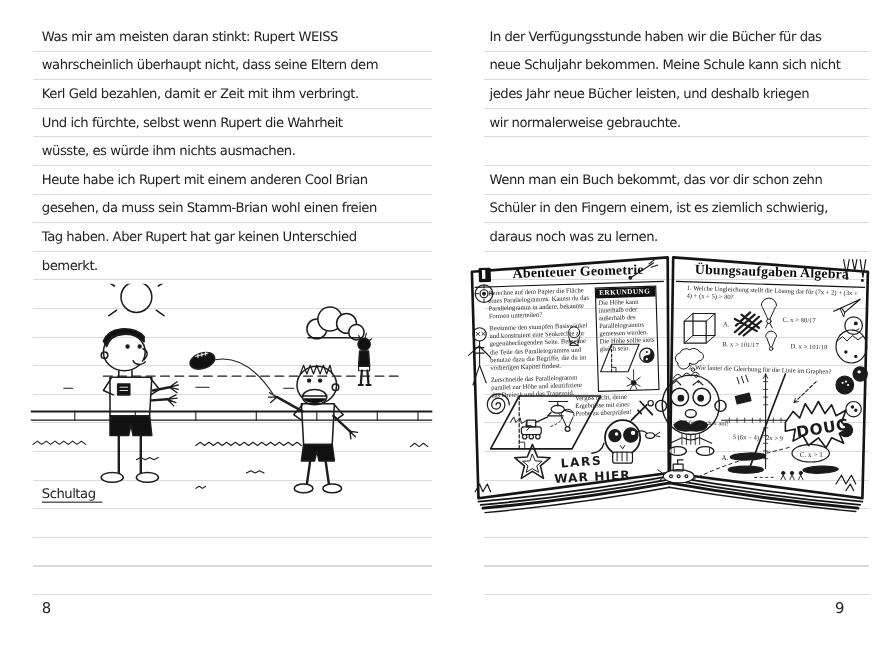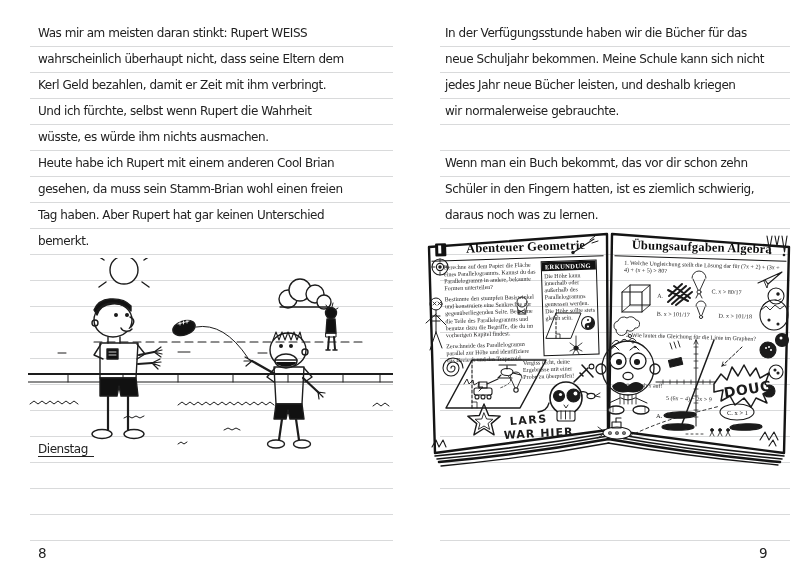--- a/index.html
+++ b/index.html
@@ -149,34 +149,34 @@
           <path d="M290 134 l7 1 M290 134 l5 5 M290 134 l1 7" stroke-width="1.2"></path>
           <path d="M248 146 L274 146 L276 161 L262 161 L260 152 L258 161 L246 161 Z" fill="#111"></path>
           <path d="M254 161 L251 182 M268 161 L271 182" stroke-width="2.2"></path>
           <ellipse cx="248" cy="186" rx="8.5" ry="4" fill="#fff"></ellipse>
           <ellipse cx="274" cy="186" rx="8.5" ry="4" fill="#fff"></ellipse>
         </g>
       </g>
     </svg>
 
     <div class="hand day-heading">
-      <span>Dienstag</span>
+      <span>Schultag</span>
     </div>
     <div class="hand page-num">8</div>
   </section>
 
   <section class="page page-right">
     <div class="rules"></div>
 
     <div class="hand para" style="top:20px">In der Verfügungsstunde haben wir die Bücher für das
 neue Schuljahr bekommen. Meine Schule kann sich nicht
 jedes Jahr neue Bücher leisten, und deshalb kriegen
 wir normalerweise gebrauchte.</div>
     <div class="hand para" style="top:150px">Wenn man ein Buch bekommt, das vor dir schon zehn
-Schüler in den Fingern hatten, ist es ziemlich schwierig,
+Schüler in den Fingern einem, ist es ziemlich schwierig,
 daraus noch was zu lernen.</div>
 
     <div class="book">
 
       <svg width="370" height="250" viewBox="0 0 370 250">
         <g stroke="#141414" fill="none" stroke-linecap="round" stroke-linejoin="round">
           <polygon points="5,21 183,8 184,204 11,227" stroke-width="2.4"></polygon>
           <polygon points="188,8 365,21 360,227 185,204" stroke-width="2.4"></polygon>
           <path d="M183,8 L184,204" stroke-width="1.2"></path>
           <path d="M11,230 Q100,222 184,207" stroke-width="1.6"></path>

